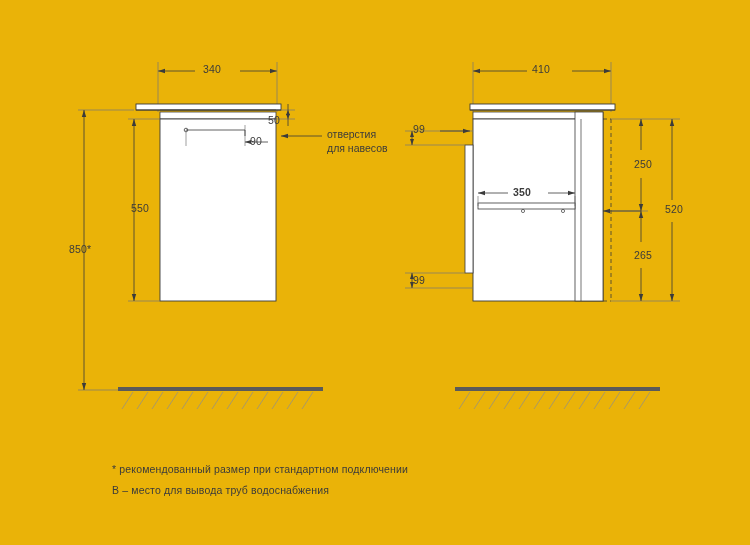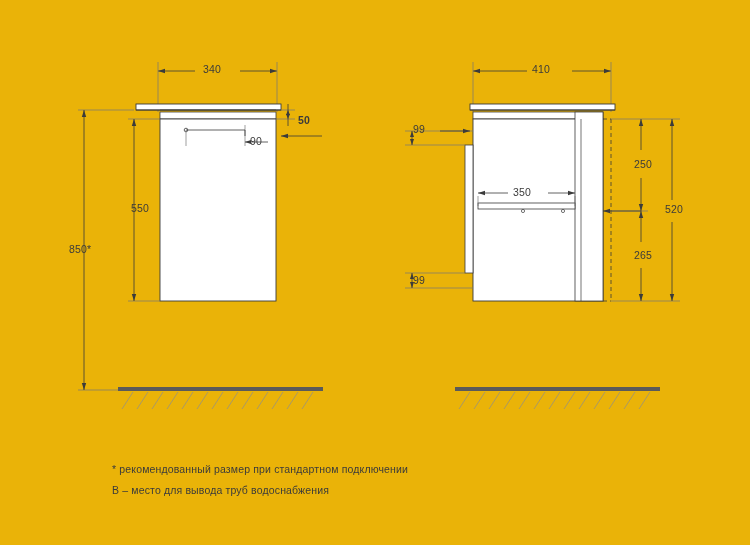--- a/index.html
+++ b/index.html
@@ -214,32 +214,36 @@
         <line x1="579" y1="409" x2="590" y2="392"></line>
         <line x1="594" y1="409" x2="605" y2="392"></line>
         <line x1="609" y1="409" x2="620" y2="392"></line>
         <line x1="624" y1="409" x2="635" y2="392"></line>
         <line x1="639" y1="409" x2="650" y2="392"></line>
       </g>
     </g>
   </svg>
 
   <div class="lbl" style="left:203px; top:63px;">340</div>
-  <div class="lbl" style="left:298px; top:114px;font-weight:bold;">50</div>
+  <div class="lbl" style="left:268px; top:114px;">50</div>
   <div class="lbl" style="left:250px; top:135px;">90</div>
   <div class="lbl" style="left:131px; top:202px;">550</div>
   <div class="lbl" style="left:69px; top:243px;">850*</div>
 
   <div class="lbl" style="left:532px; top:63px;">410</div>
   <div class="lbl" style="left:413px; top:123px;">99</div>
-  <div class="lbl" style="left:513px; top:186px;">350</div>
+  <div class="lbl" style="left:513px; top:186px;font-weight:bold;">350</div>
   <div class="lbl" style="left:413px; top:274px;">99</div>
   <div class="lbl" style="left:634px; top:158px;">250</div>
   <div class="lbl" style="left:634px; top:249px;">265</div>
   <div class="lbl" style="left:665px; top:203px;">520</div>
 
+  <div class="lbl-holes">
+    <div>отверстия</div>
+    <div>для навесов</div>
+  </div>
 
   <div class="notes">
     <div>* рекомендованный размер при стандартном подключении</div>
     <div>В – место для вывода труб водоснабжения</div>
   </div>
 
 </div>
 
 </body></html>

